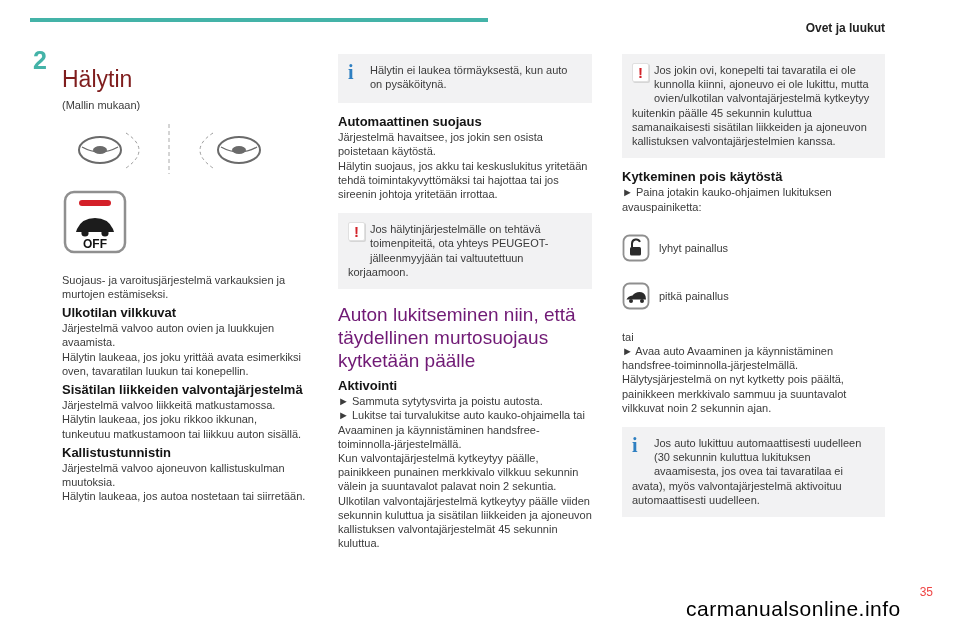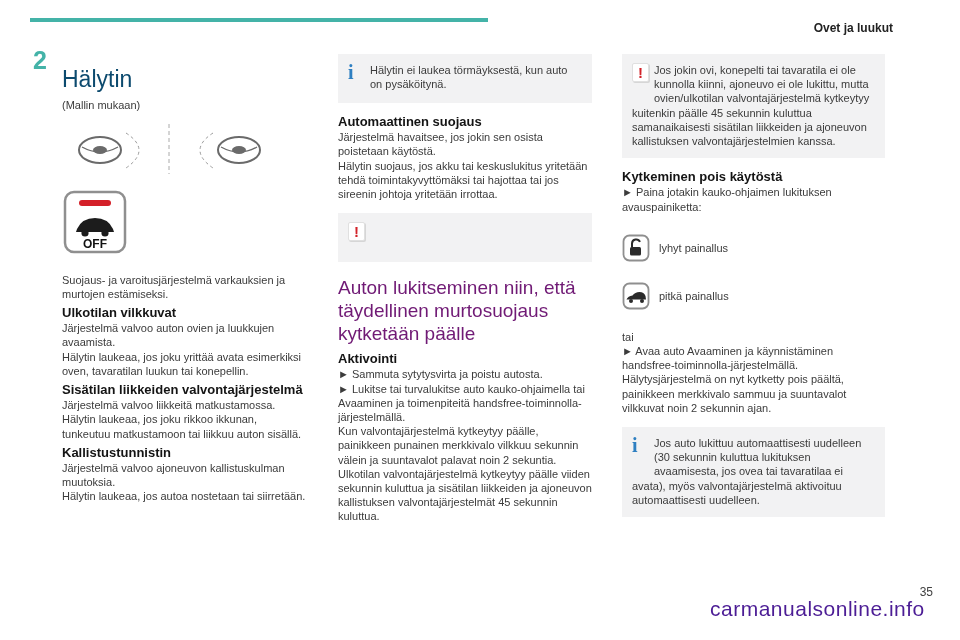--- a/index.html
+++ b/index.html
@@ -1,52 +1,52 @@
 <!DOCTYPE html>
 <html><head>
 <meta charset="utf-8">
 <style>
   html,body { margin:0; padding:0; background:#ffffff; }
   .page {
     position:relative; width:960px; height:640px; background:#fff; overflow:hidden;
     font-family:"Liberation Sans", sans-serif; color:#3b3b3b;
   }
   .top-rule { position:absolute; left:30px; top:18px; width:458px; height:4px; background:#44b3a8; }
-  .page-header { position:absolute; top:21px; right:67px; font-size:12px; font-weight:bold; color:#222; }
+  .page-header { position:absolute; top:21px; right:75px; font-size:12px; font-weight:bold; color:#222; }
   .chapter-num { position:absolute; left:33px; top:46px; font-size:25px; font-weight:bold; color:#44b3a8; }
 
   .col { position:absolute; font-size:11px; line-height:14.2px; }
   .col1 { left:62px;  top:56px; width:246px; }
   .col2 { left:338px; top:52px; width:254px; }
   .col3 { left:622px; top:52px; width:263px; }
 
   p { margin:0; }
-  h1.section { font-size:23px; line-height:26px; font-weight:400; color:#0c4a6e; margin:10px 0 6px; }
+  h1.section { font-size:23px; line-height:26px; font-weight:400; color:#7f1d1d; margin:10px 0 6px; }
   h2.section { font-size:19px; line-height:23px; font-weight:400; color:#701a75; margin:14px 0 7px; }
   h3.sub { font-size:13px; font-weight:bold; color:#141414; margin:5px 0 1px; }
   .note { margin-bottom:4px; }
 
   .figure { text-align:left; margin:8px 0 6px; }
 
   .box { background:#f2f2f3; padding:9px 10px 10px; margin:2px 0 12px; overflow:hidden; }
   .icon-wrap { float:left; width:22px; height:30px; }
   .info-glyph {
     font-family:"Liberation Serif", serif; font-weight:bold; font-size:20px;
     color:#2e7fc1; line-height:18px; display:inline-block;
   }
   .warn-glyph {
     display:inline-block; width:15px; height:17px; line-height:17px; text-align:center;
     font-size:15px; font-weight:bold; color:#d2232a;
     background:#fff; border:1px solid #e0e0e0; box-shadow:1px 1px 0 #d6d6d6; border-radius:2px;
   }
   .icon-row { display:flex; align-items:center; margin:20px 0; }
   .icon-row svg { margin-right:9px; flex:none; }
 
-  .watermark { position:absolute; left:686px; top:597px; font-size:21px; color:#4c1d95; letter-spacing:.5px;margin-left:24px; }
-  .page-num { position:absolute; right:27px; top:585px; font-size:12px; color:#404040; }
+  .watermark { position:absolute; left:686px; top:597px; font-size:21px; color:#000000; letter-spacing:.5px; }
+  .page-num { position:absolute; right:27px; top:585px; font-size:12px; color:#ef4444; }
 </style>
 </head>
 <body>
 
 <div class="page">
 
   <div class="top-rule"></div>
   <div class="page-header">Ovet ja luukut</div>
   <div class="chapter-num">2</div>
 
@@ -105,27 +105,28 @@
       <span class="icon-wrap"><span class="info-glyph">i</span></span>
       <p>Hälytin ei laukea törmäyksestä, kun auto on pysäköitynä.</p>
     </div>
 
     <h3 class="sub">Automaattinen suojaus</h3>
     <p>Järjestelmä havaitsee, jos jokin sen osista poistetaan käytöstä.</p>
     <p>Hälytin suojaus, jos akku tai keskuslukitus yritetään tehdä toimintakyvyttömäksi tai hajottaa tai jos sireenin johtoja yritetään irrottaa.</p>
 
     <div class="box" style="margin-top:12px;">
       <span class="icon-wrap"><span class="warn-glyph">!</span></span>
+      <p>Jos hälytinjärjestelmälle on tehtävä toimenpiteitä, ota yhteys PEUGEOT-jälleenmyyjään tai valtuutettuun korjaamoon.</p>
     </div>
 
     <h2 class="section">Auton lukitseminen niin, että täydellinen murtosuojaus kytketään päälle</h2>
 
     <h3 class="sub">Aktivointi</h3>
     <p>► Sammuta sytytysvirta ja poistu autosta.</p>
-    <p>► Lukitse tai turvalukitse auto kauko-ohjaimella tai Avaaminen ja toimenpiteitä handsfree-toiminnolla-järjestelmällä.</p>
+    <p>► Lukitse tai turvalukitse auto kauko-ohjaimella tai Avaaminen ja käynnistäminen handsfree-toiminnolla-järjestelmällä.</p>
     <p>Kun valvontajärjestelmä kytkeytyy päälle, painikkeen punainen merkkivalo vilkkuu sekunnin välein ja suuntavalot palavat noin 2 sekuntia.</p>
     <p>Ulkotilan valvontajärjestelmä kytkeytyy päälle viiden sekunnin kuluttua ja sisätilan liikkeiden ja ajoneuvon kallistuksen valvontajärjestelmät 45 sekunnin kuluttua.</p>
   </div>
 
   <div class="col col3">
 
     <div class="box">
       <span class="icon-wrap"><span class="warn-glyph">!</span></span>
       <p>Jos jokin ovi, konepelti tai tavaratila ei ole kunnolla kiinni, ajoneuvo ei ole lukittu, mutta ovien/ulkotilan valvontajärjestelmä kytkeytyy kuitenkin päälle 45 sekunnin kuluttua samanaikaisesti sisätilan liikkeiden ja ajoneuvon kallistuksen valvontajärjestelmien kanssa.</p>
     </div>

